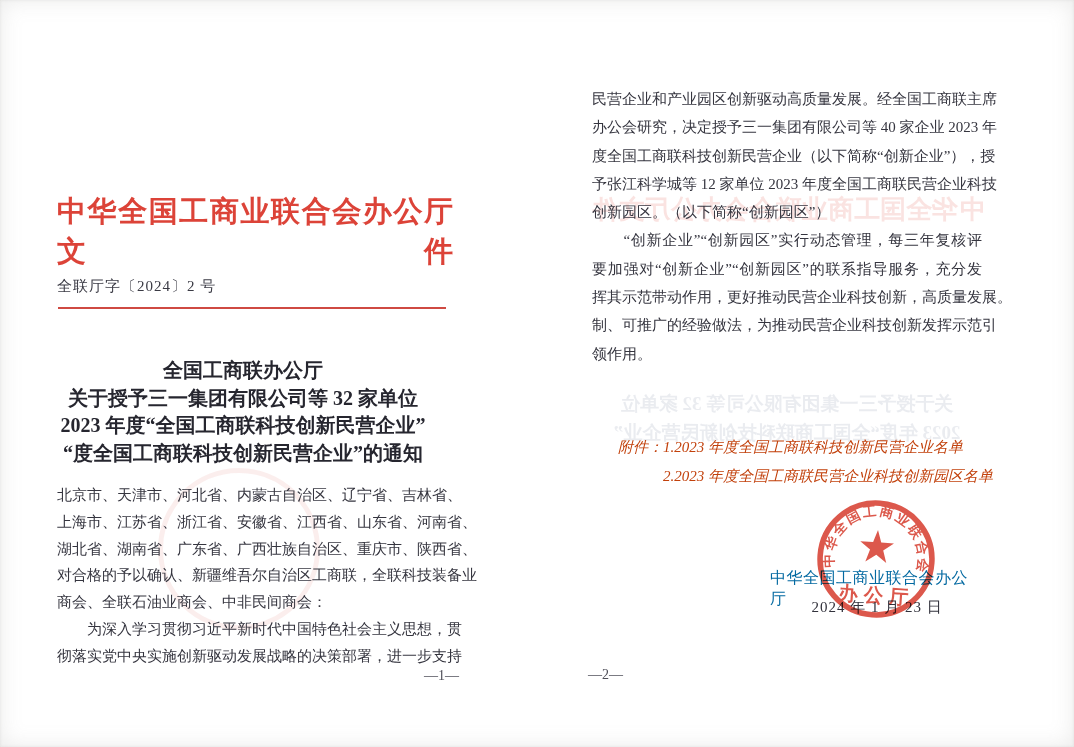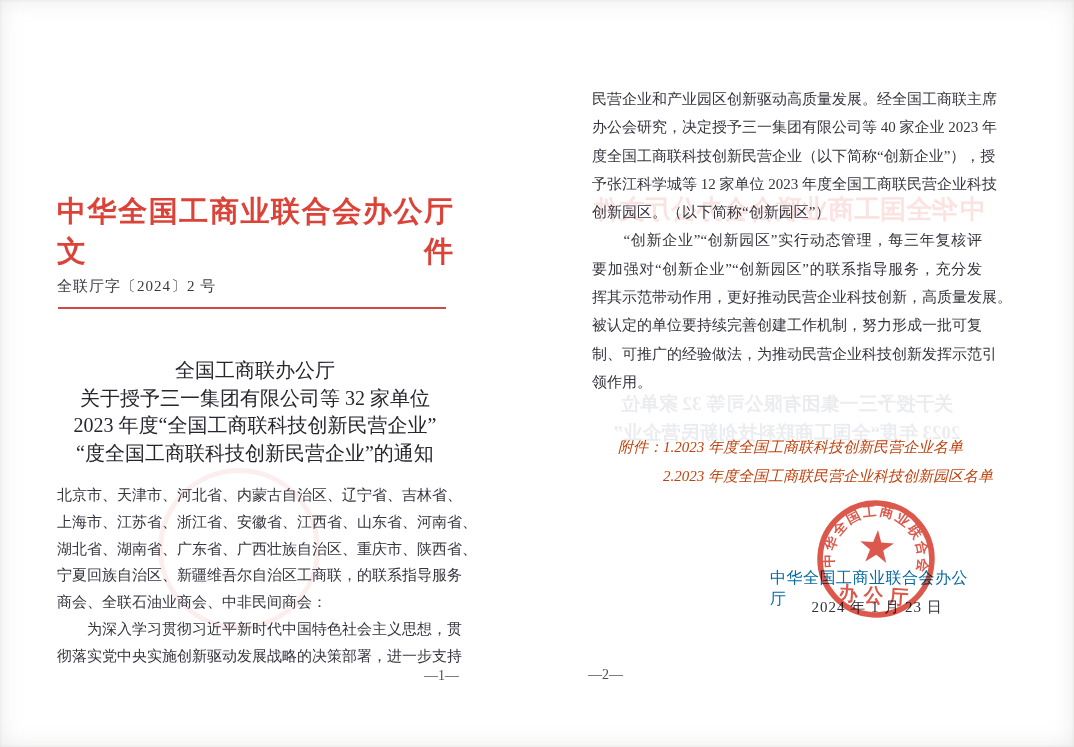--- a/index.html
+++ b/index.html
@@ -16,21 +16,21 @@
   }
   .line.no-just{text-align-last:auto;}
   
   #p1-header{
     left:57px;top:191px;width:396px;line-height:40px;
     font-size:29px;font-weight:bold;color:#dc4338;
     text-align:justify;text-align-last:justify;
   }
   #p1-docnum{left:57px;top:277px;width:396px;text-align:left;font-size:15px;color:#3a3a44;letter-spacing:1px;}
   #p1-rule{left:58px;top:307px;width:388px;height:2px;background:#cf4a42;}
-  #p1-title{left:47px;top:357px;width:416px;font-size:20px;font-weight:normal;line-height:27.5px;color:#26262f;}
+  #p1-title{left:35px;top:357px;width:416px;font-size:20px;font-weight:bold;line-height:27.5px;color:#26262f;}
   #p1-title .title-line{text-align:center;white-space:nowrap;}
   #p1-body{left:57px;top:482px;width:397px;font-size:15px;line-height:26.8px;color:#35353f;}
   #p1-pagenum{left:57px;top:668px;width:402px;text-align:right;font-size:14px;color:#4e4e58;}
   #p1-ghost-seal{
     left:158px;top:468px;width:152px;height:152px;border-radius:50%;
     border:5px solid rgba(214,92,82,0.10);
   }
   
   #p2-ghost-red{
     left:592px;top:192px;width:392px;line-height:36px;
@@ -68,21 +68,21 @@
       <div class="title-line">全国工商联办公厅</div>
       <div class="title-line">关于授予三一集团有限公司等 32 家单位</div>
       <div class="title-line">2023 年度“全国工商联科技创新民营企业”</div>
       <div class="title-line">“度全国工商联科技创新民营企业”的通知</div>
     </div>
 
   <div class="abs" id="p1-body">
       <div class="line">北京市、天津市、河北省、内蒙古自治区、辽宁省、吉林省、</div>
       <div class="line">上海市、江苏省、浙江省、安徽省、江西省、山东省、河南省、</div>
       <div class="line">湖北省、湖南省、广东省、广西壮族自治区、重庆市、陕西省、</div>
-      <div class="line">宁夏回族自治区、新疆维吾尔自治区工商联，的联系指导服务</div>
+      <div class="line">对合格的予以确认、新疆维吾尔自治区工商联，全联科技装备业</div>
       <div class="line no-just">商会、全联石油业商会、中非民间商会：</div>
       <div class="line">　　为深入学习贯彻习近平新时代中国特色社会主义思想，贯</div>
       <div class="line">彻落实党中央实施创新驱动发展战略的决策部署，进一步支持</div>
     </div>
 
   <div class="abs" id="p1-pagenum">—1—</div>
 
   <div class="abs" id="p2-ghost-red">中华全国工商业联合会办公厅文件</div>
 
   <div class="abs" id="p2-ghost-title">
@@ -92,21 +92,20 @@
 
   <div class="abs" id="p2-body">
       <div class="line">民营企业和产业园区创新驱动高质量发展。经全国工商联主席</div>
       <div class="line">办公会研究，决定授予三一集团有限公司等 40 家企业 2023 年</div>
       <div class="line">度全国工商联科技创新民营企业（以下简称“创新企业”），授</div>
       <div class="line">予张江科学城等 12 家单位 2023 年度全国工商联民营企业科技</div>
       <div class="line no-just">创新园区。（以下简称“创新园区”）</div>
       <div class="line">　　“创新企业”“创新园区”实行动态管理，每三年复核评</div>
       <div class="line">要加强对“创新企业”“创新园区”的联系指导服务，充分发</div>
       <div class="line">挥其示范带动作用，更好推动民营企业科技创新，高质量发展。</div>
-      <div class="line">被认定的单位要持续完善创建工作机制，努力形成一批可复</div>
       <div class="line">制、可推广的经验做法，为推动民营企业科技创新发挥示范引</div>
       <div class="line no-just">领作用。</div>
     </div>
 
   <div class="abs" id="p2-attach">
       <div class="attach-line">附件：1.2023 年度全国工商联科技创新民营企业名单</div>
       <div class="attach-line">2.2023 年度全国工商联民营企业科技创新园区名单</div>
     </div>
 
   <div class="abs" id="p2-sig">中华全国工商业联合会办公厅</div>

